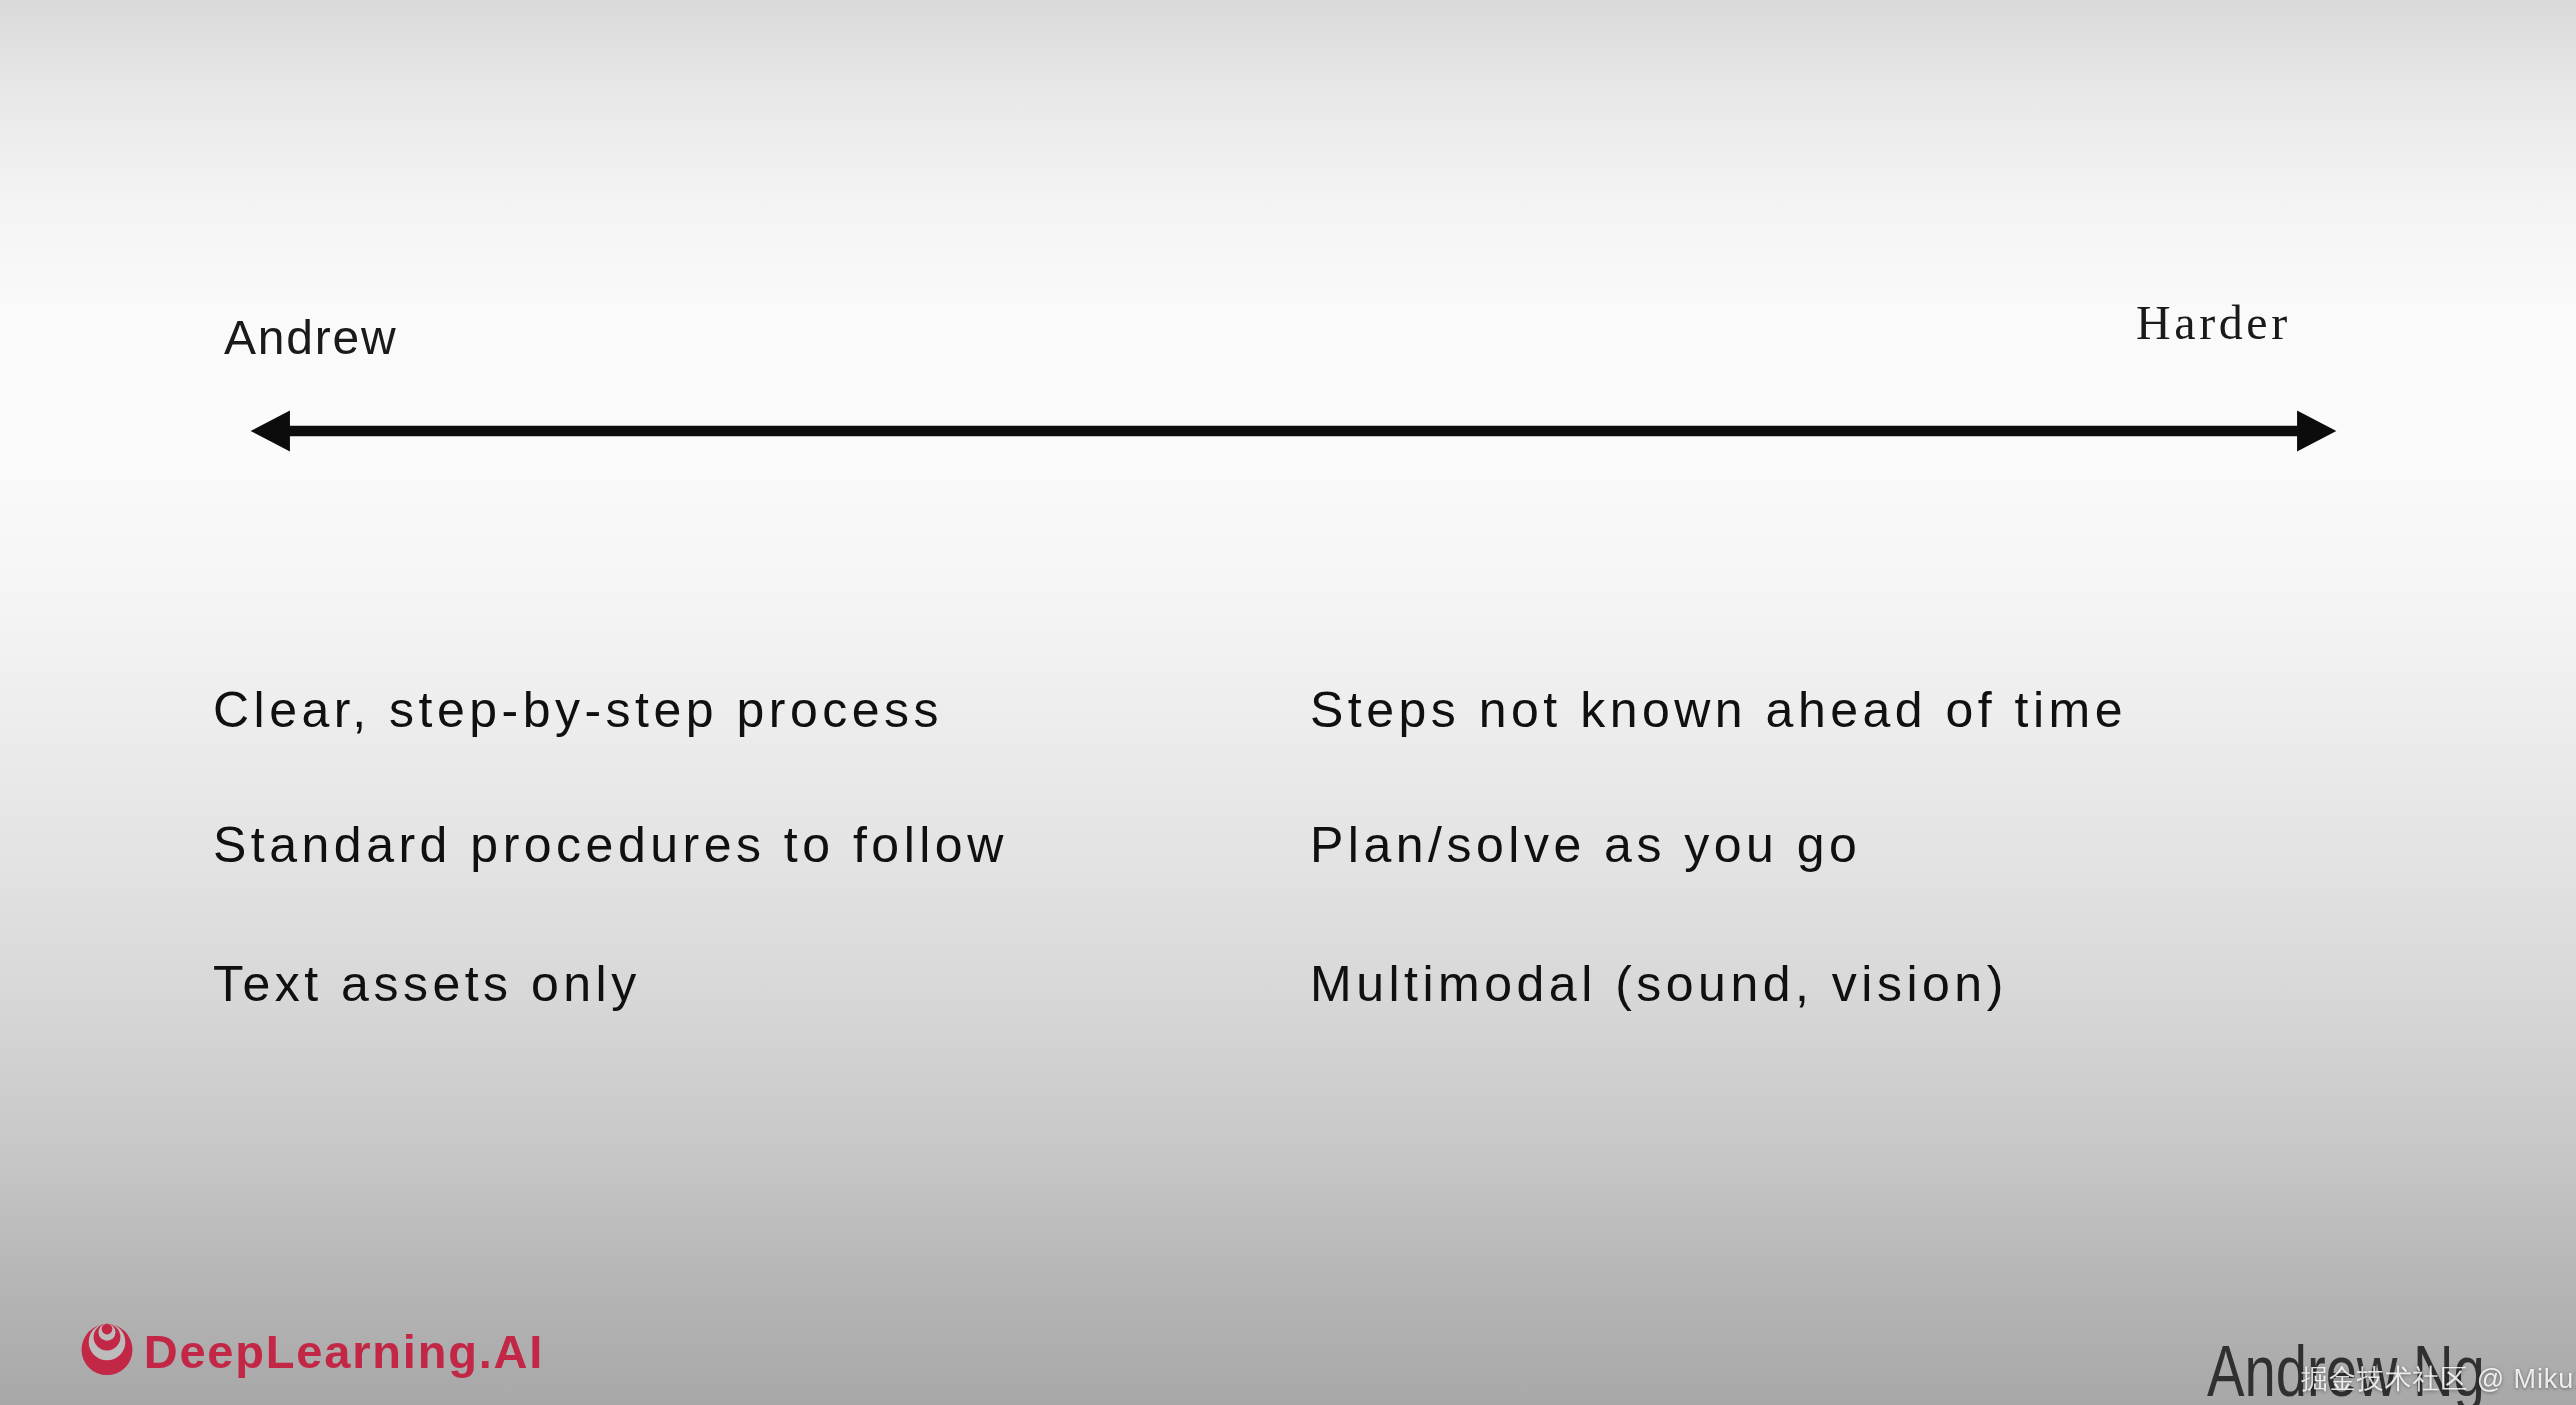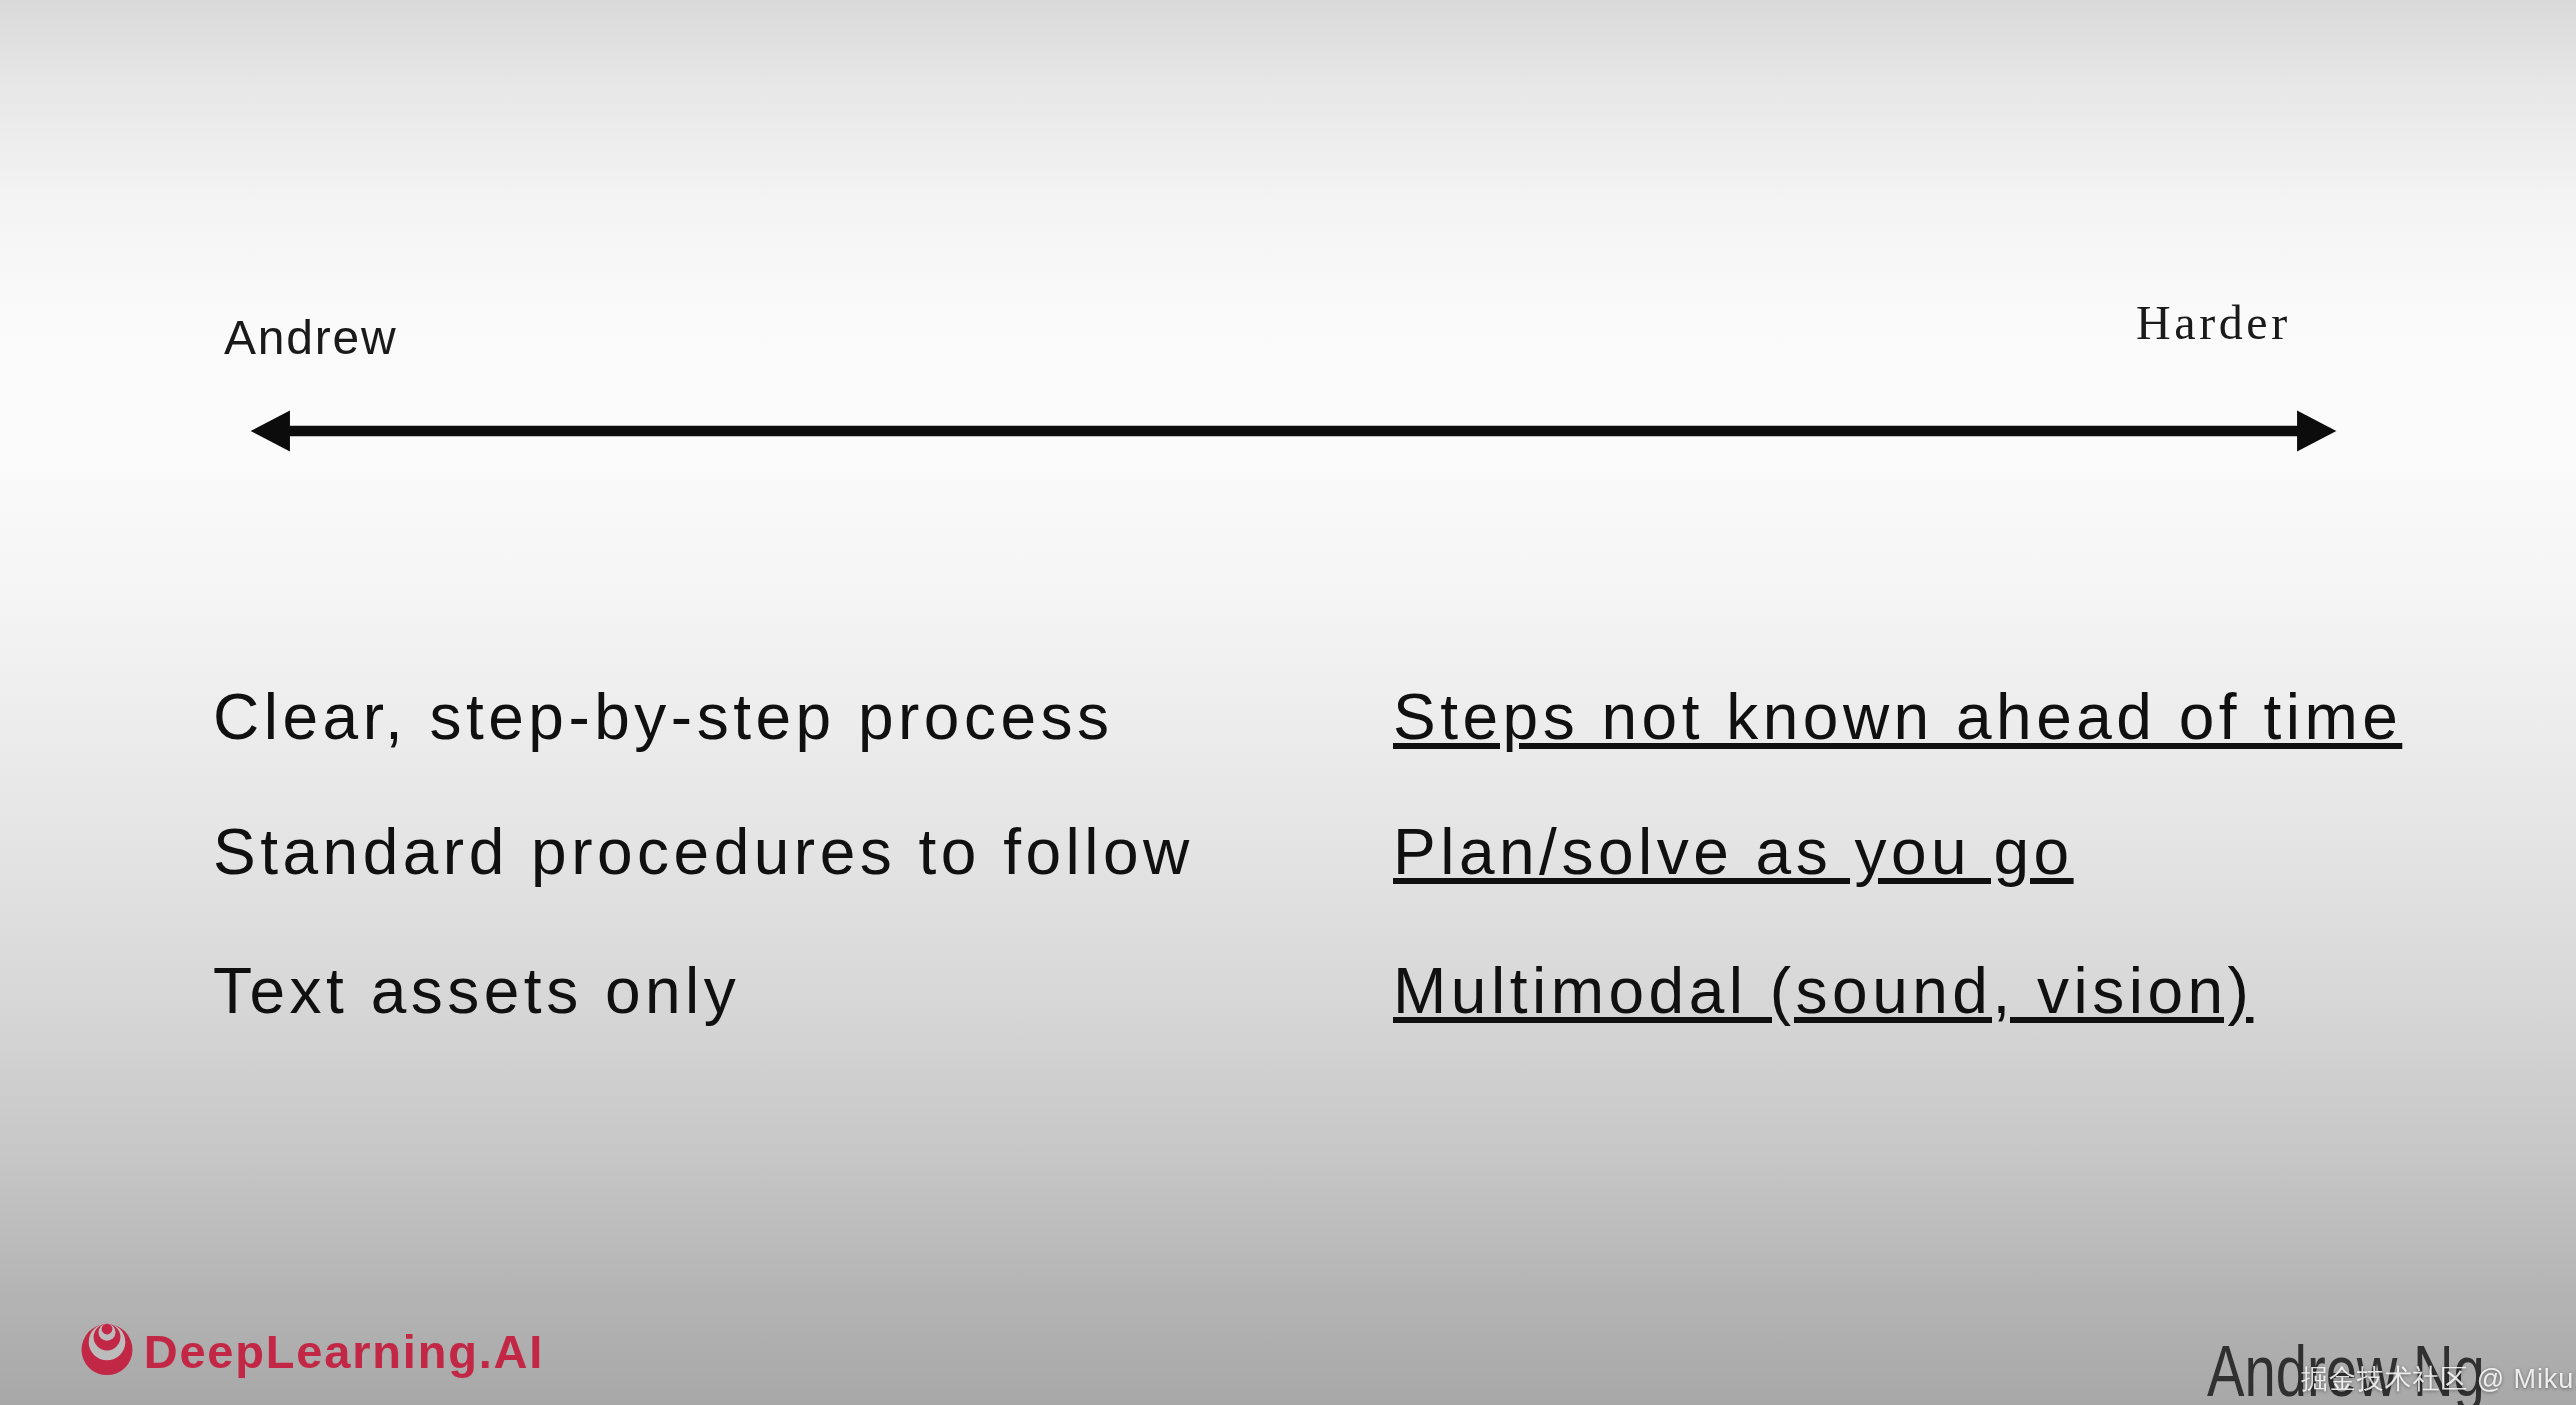--- a/index.html
+++ b/index.html
@@ -16,23 +16,23 @@
   .abs{position:absolute;line-height:1;white-space:nowrap;}
   .title{
     left:106px;top:61px;
     font-size:118px;letter-spacing:-5.4px;
     color:#161616;font-weight:500;
   }
   .end-label{font-size:48px;letter-spacing:1.8px;color:#1a1a1a;}
   .easier{left:224px;top:314px;}
   .harder{left:2136px;top:299px;letter-spacing:3.6px;font-family:Liberation Serif, serif;}
   .arrow-svg{position:absolute;left:247px;top:406px;width:2093px;height:50px;}
-  .bullet{font-size:64px;letter-spacing:4.5px;color:#101010;}
+  .bullet{font-size:50px;letter-spacing:4.5px;color:#101010;}
   .col-left{left:213px;}
-  .col-right{left:1393px;text-decoration:underline;}
+  .col-right{left:1310px;}
   .row1{top:685px;} .row2{top:820px;} .row3{top:959px;text-align:right;}
   .brand{left:81px;top:1317px;display:flex;align-items:flex-start;}
   .brand-mark{width:52px;height:59px;display:block;}
   .brand-text{
     margin-left:10.7px;padding-top:10.7px;
     font-size:47px;font-weight:700;letter-spacing:1.8px;
     color:#c32746;
   }
   .author{
     left:2207px;top:1335px;

